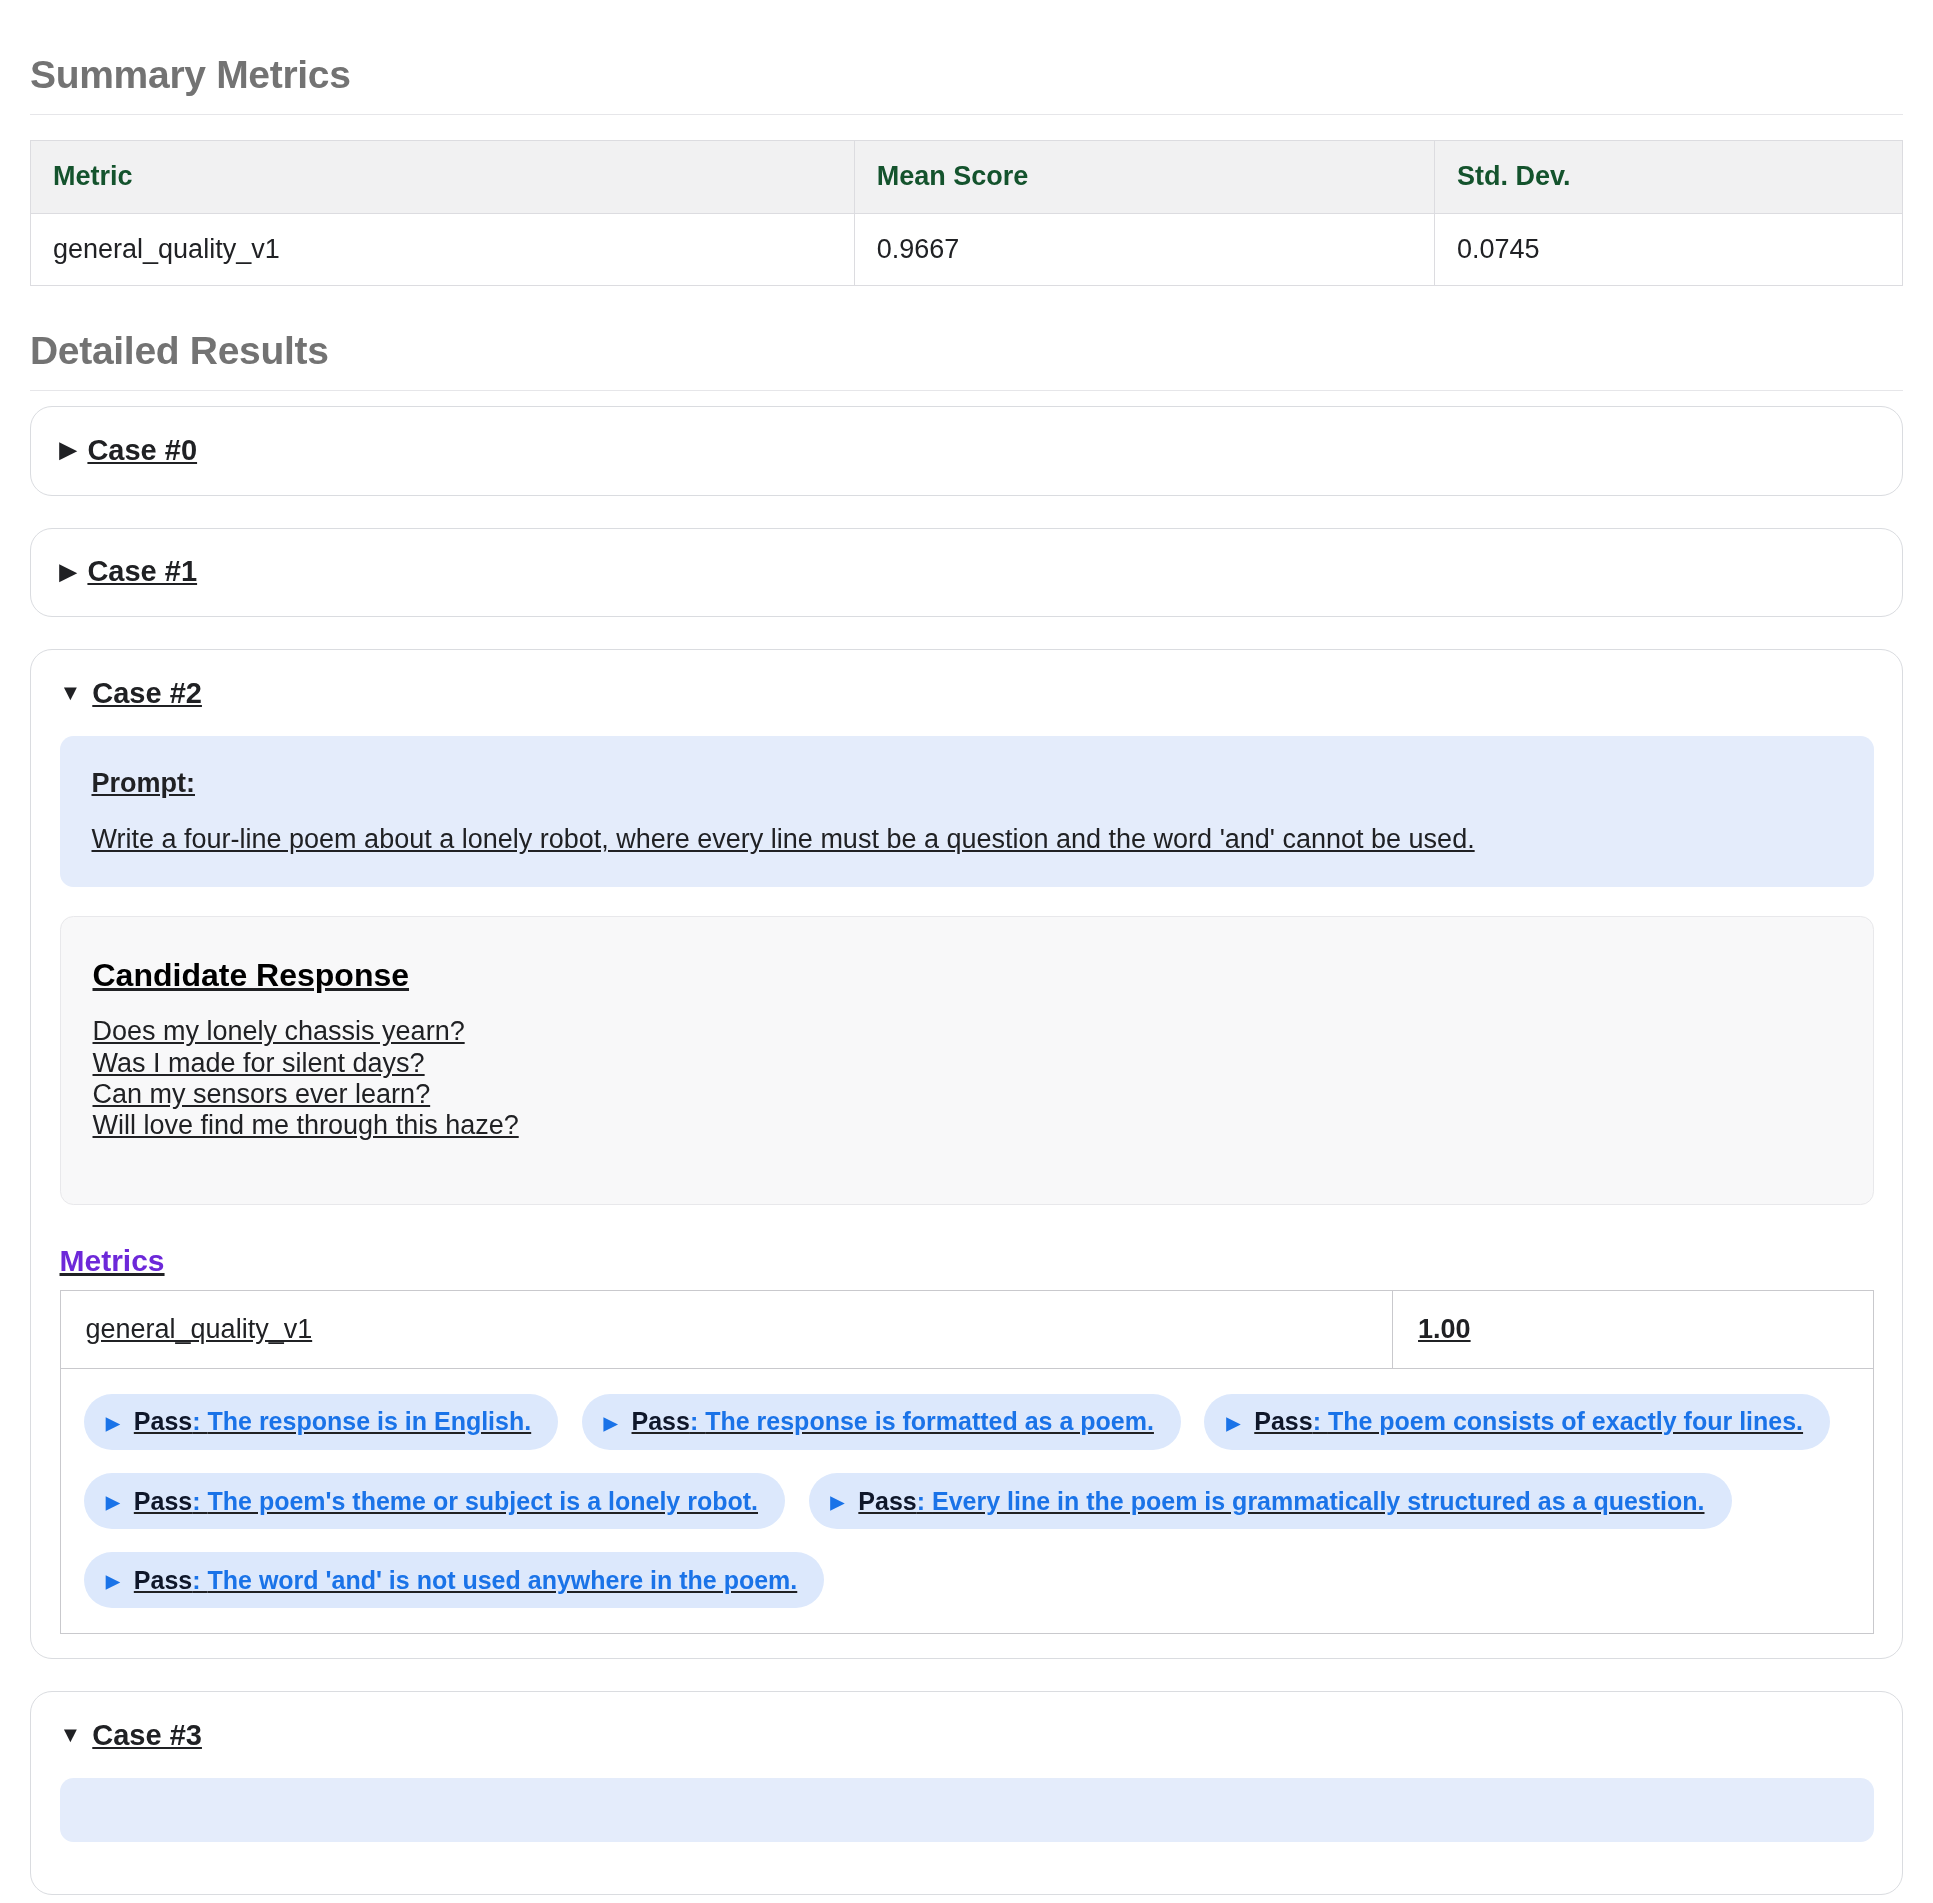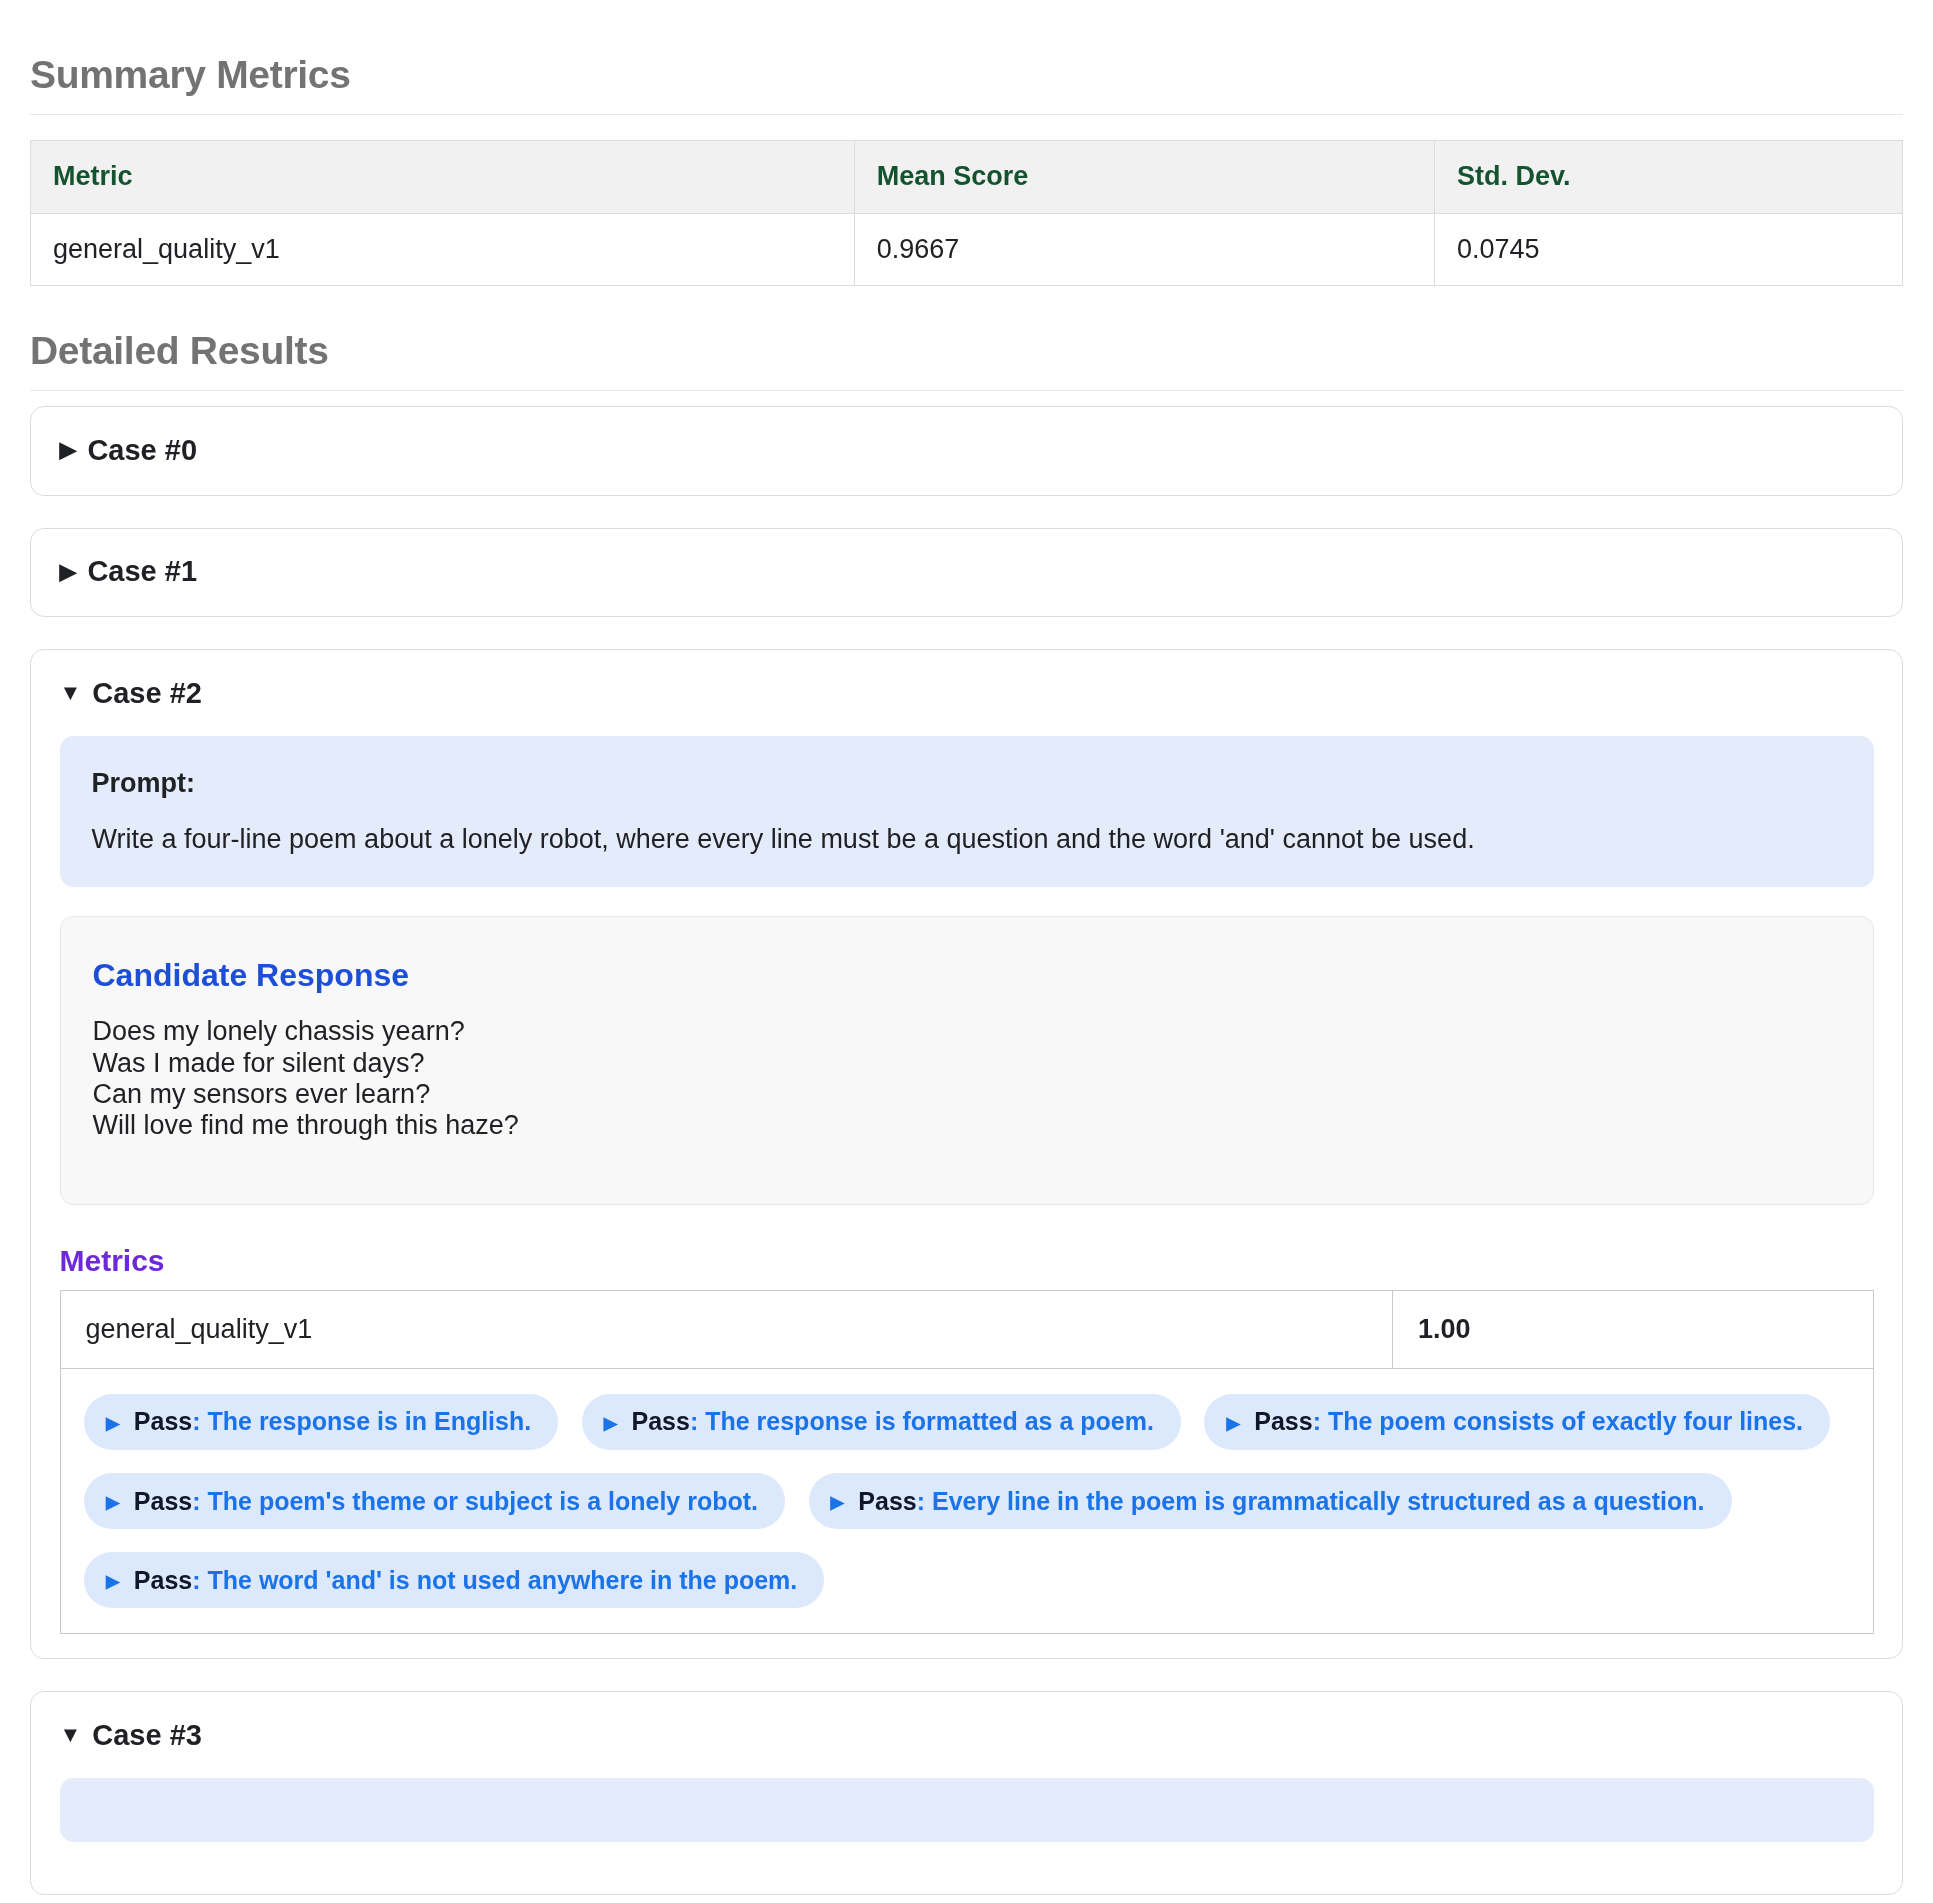--- a/index.html
+++ b/index.html
@@ -55,24 +55,25 @@
     color: #14532d;
   }
   .col-metric { width: 44%; }
   .col-mean   { width: 31%; }
   .col-std    { width: 25%; }
 
   
   .case-list { margin-top: 15px; }
   details.case {
     border: 1.7px solid #dadce0;
-    border-radius: 14px;
+    border-radius: 22px;
     padding: 23.5px 28.5px;
     margin: 0 0 32px 0;
     background: #ffffff;
+    text-decoration: underline;
   }
   details.case > summary {
     list-style: none;
     cursor: pointer;
     font-size: 29px;
     font-weight: bold;
     color: #202124;
     padding: 3.4px 0;
     outline: none;
   }
@@ -100,21 +101,21 @@
     background: #f8f8f9;
     border: 1.7px solid #e8e8eb;
     border-radius: 13.4px;
     padding: 32px;
     margin: 0 0 39px 0;
   }
   .response-title {
     font-size: 32px;
     font-weight: bold;
     margin: 8.4px 0 22px 0;
-    color: #1d4ed8;
+    color: #000000;
   }
   .poem {
     white-space: pre-line;
     margin: 0 0 30px 0;
   }
 
   
   .metrics-label {
     font-size: 30px;
     font-weight: bold;

